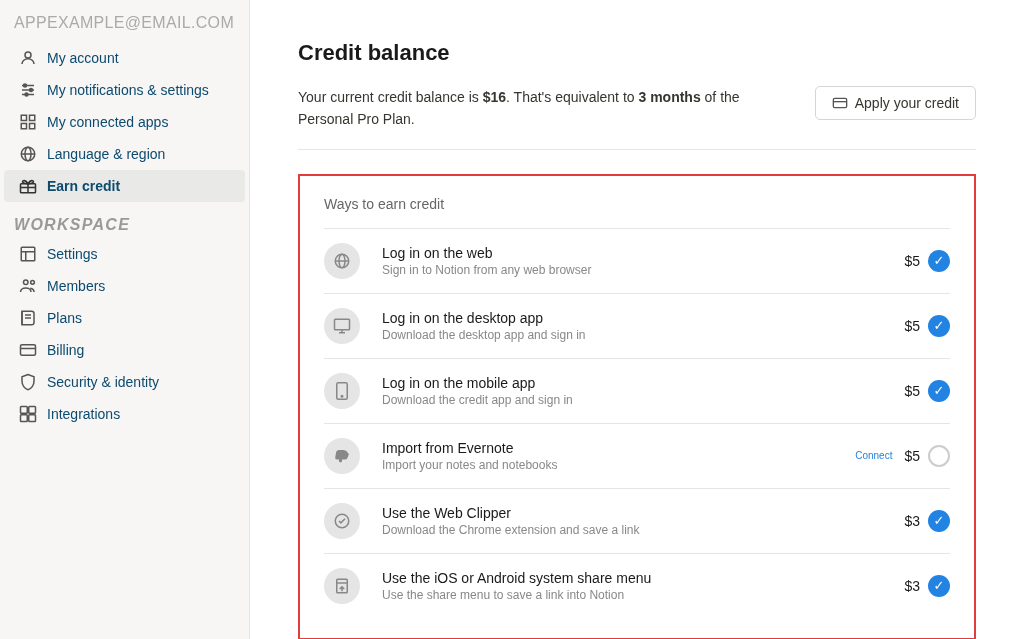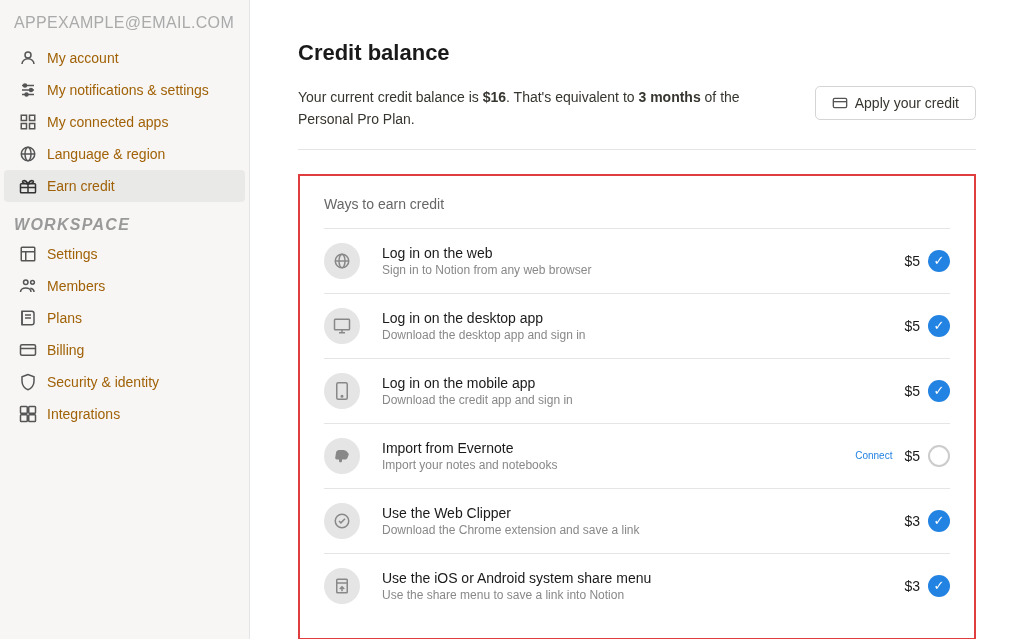--- a/index.html
+++ b/index.html
@@ -35,27 +35,27 @@
     }
 
     .sidebar-item {
       display: flex;
       align-items: center;
       gap: 9px;
       padding: 6px 14px;
       cursor: pointer;
       border-radius: 4px;
       margin: 0 4px;
-      color: #a16207;
+      color: #0c4a6e;
       font-size: 14px;
     }
 
     .sidebar-item.active {
       background: #e9e9e8;
-      font-weight: 400;
+      font-weight: 700;
     }
 
     .sidebar-item .icon {
       width: 20px;
       height: 20px;
       display: flex;
       align-items: center;
       justify-content: center;
       color: #555;
       font-size: 16px;

